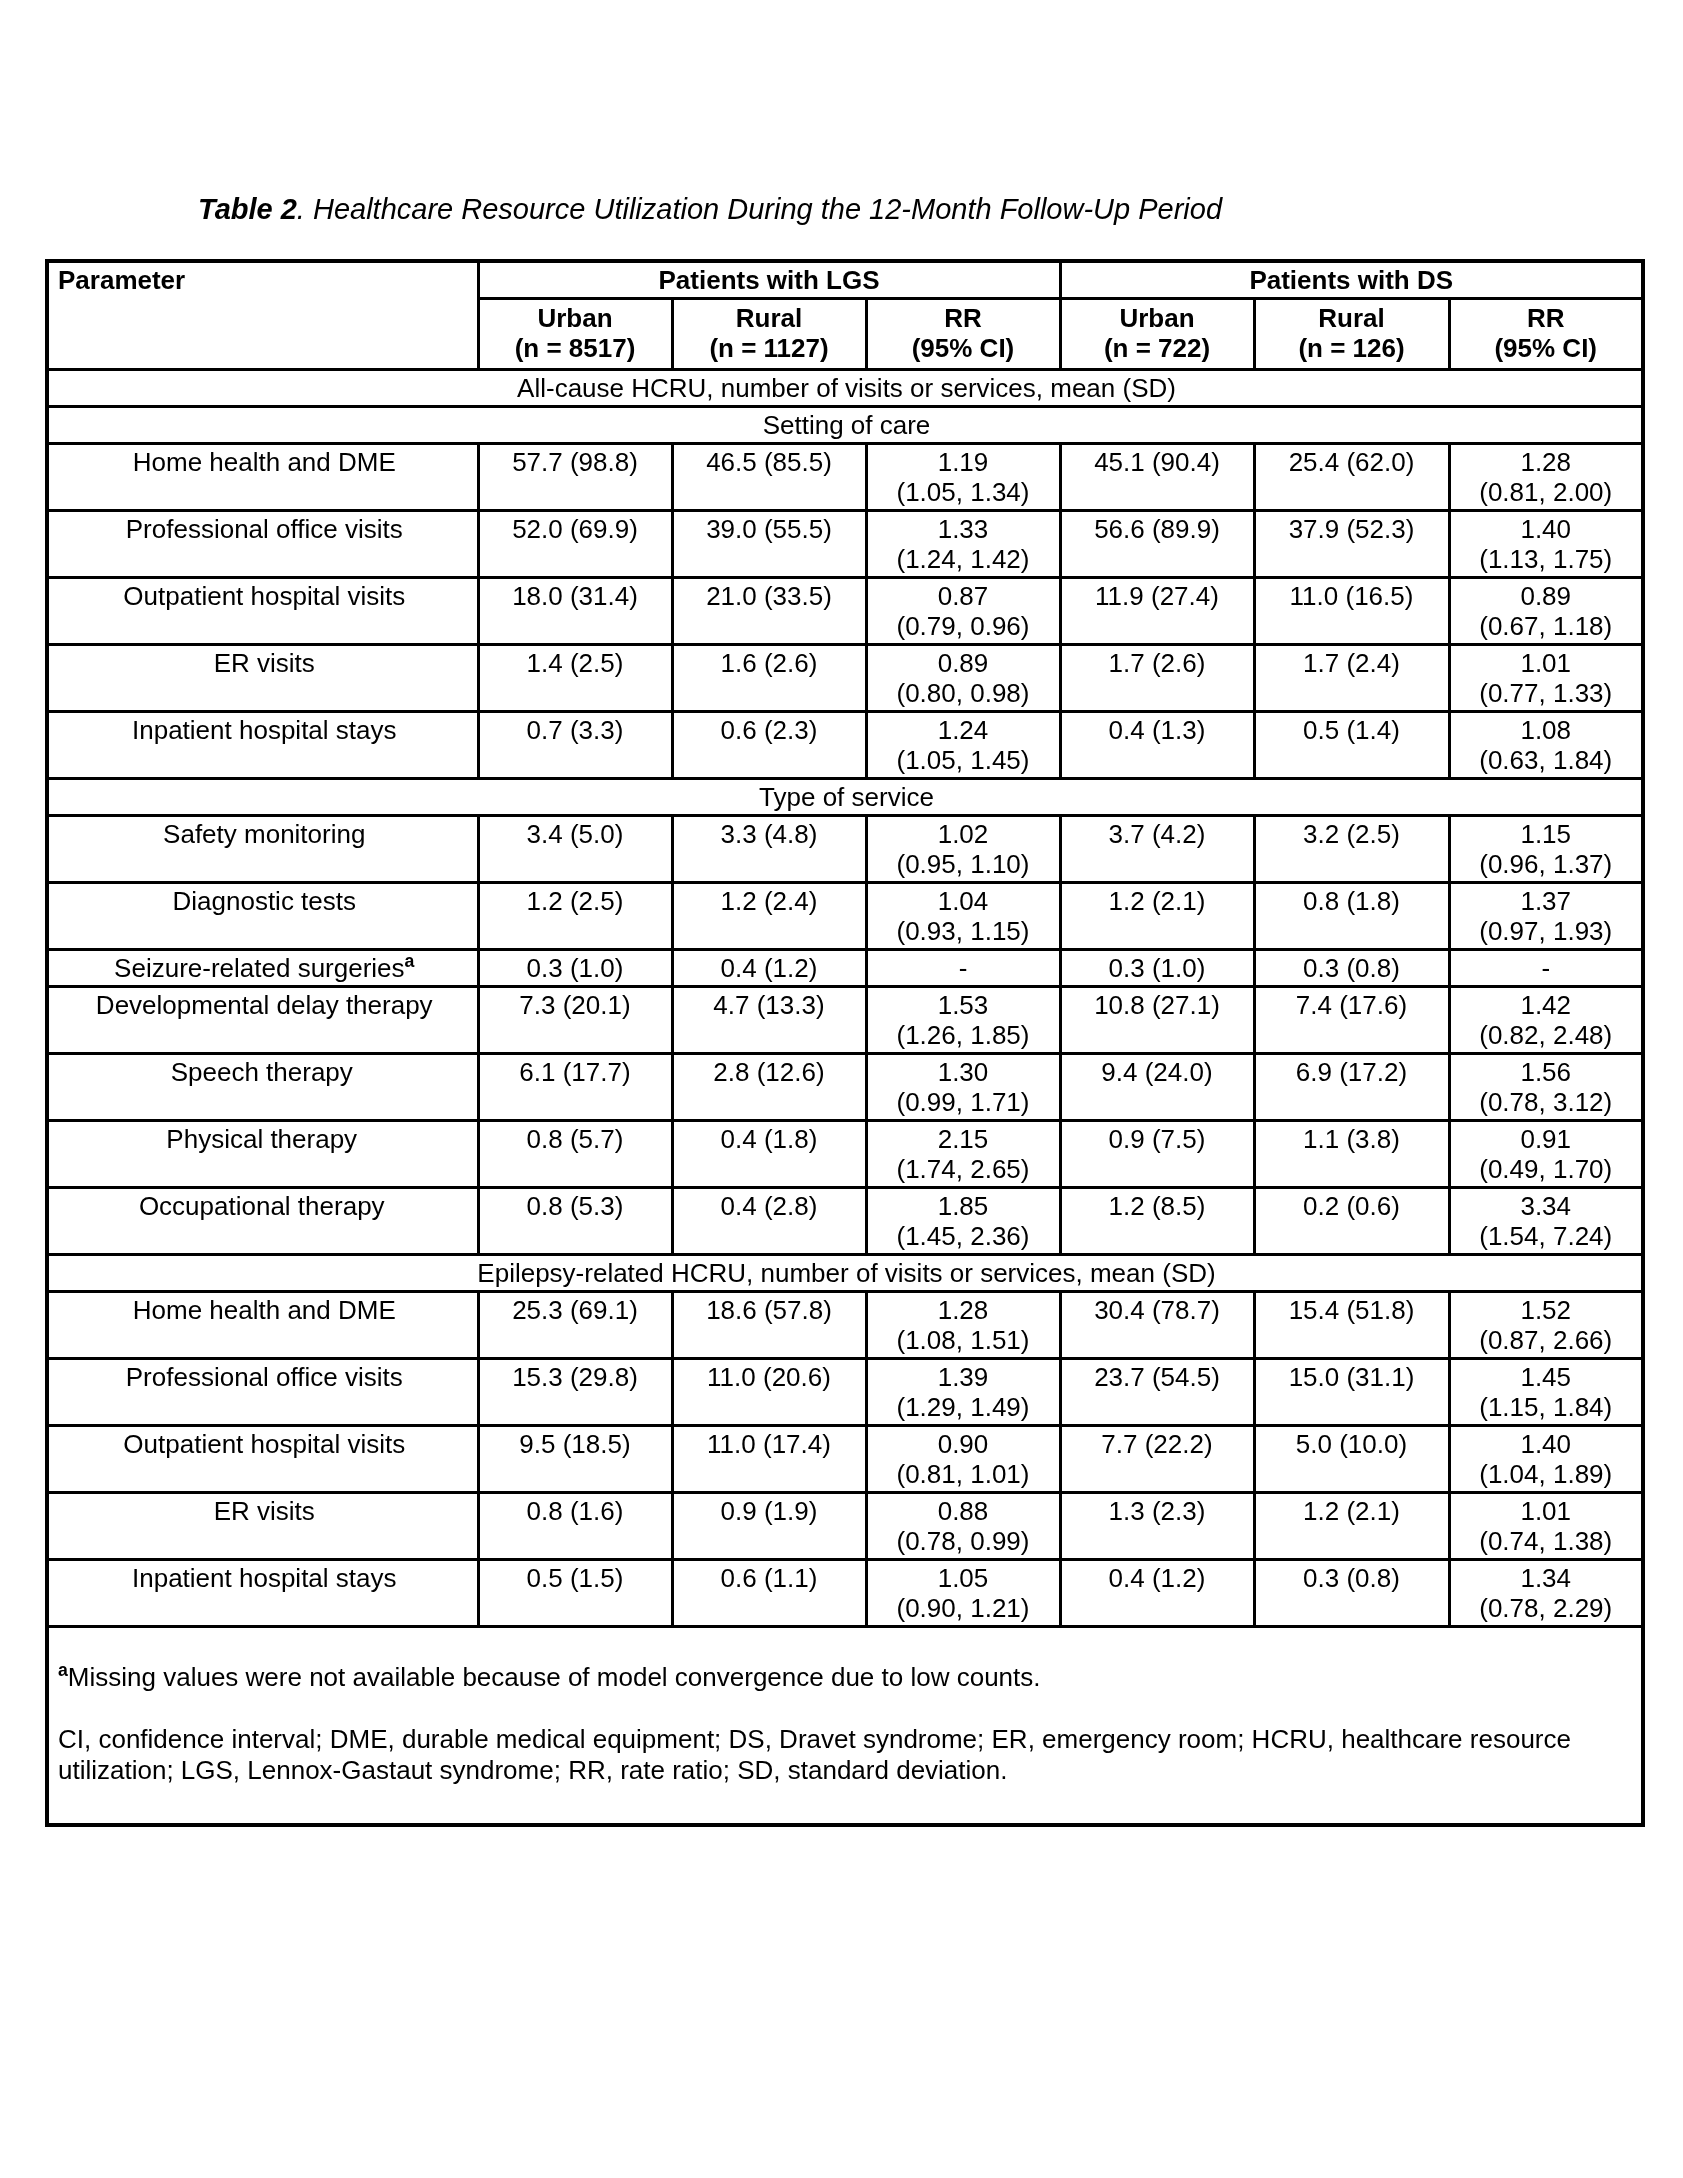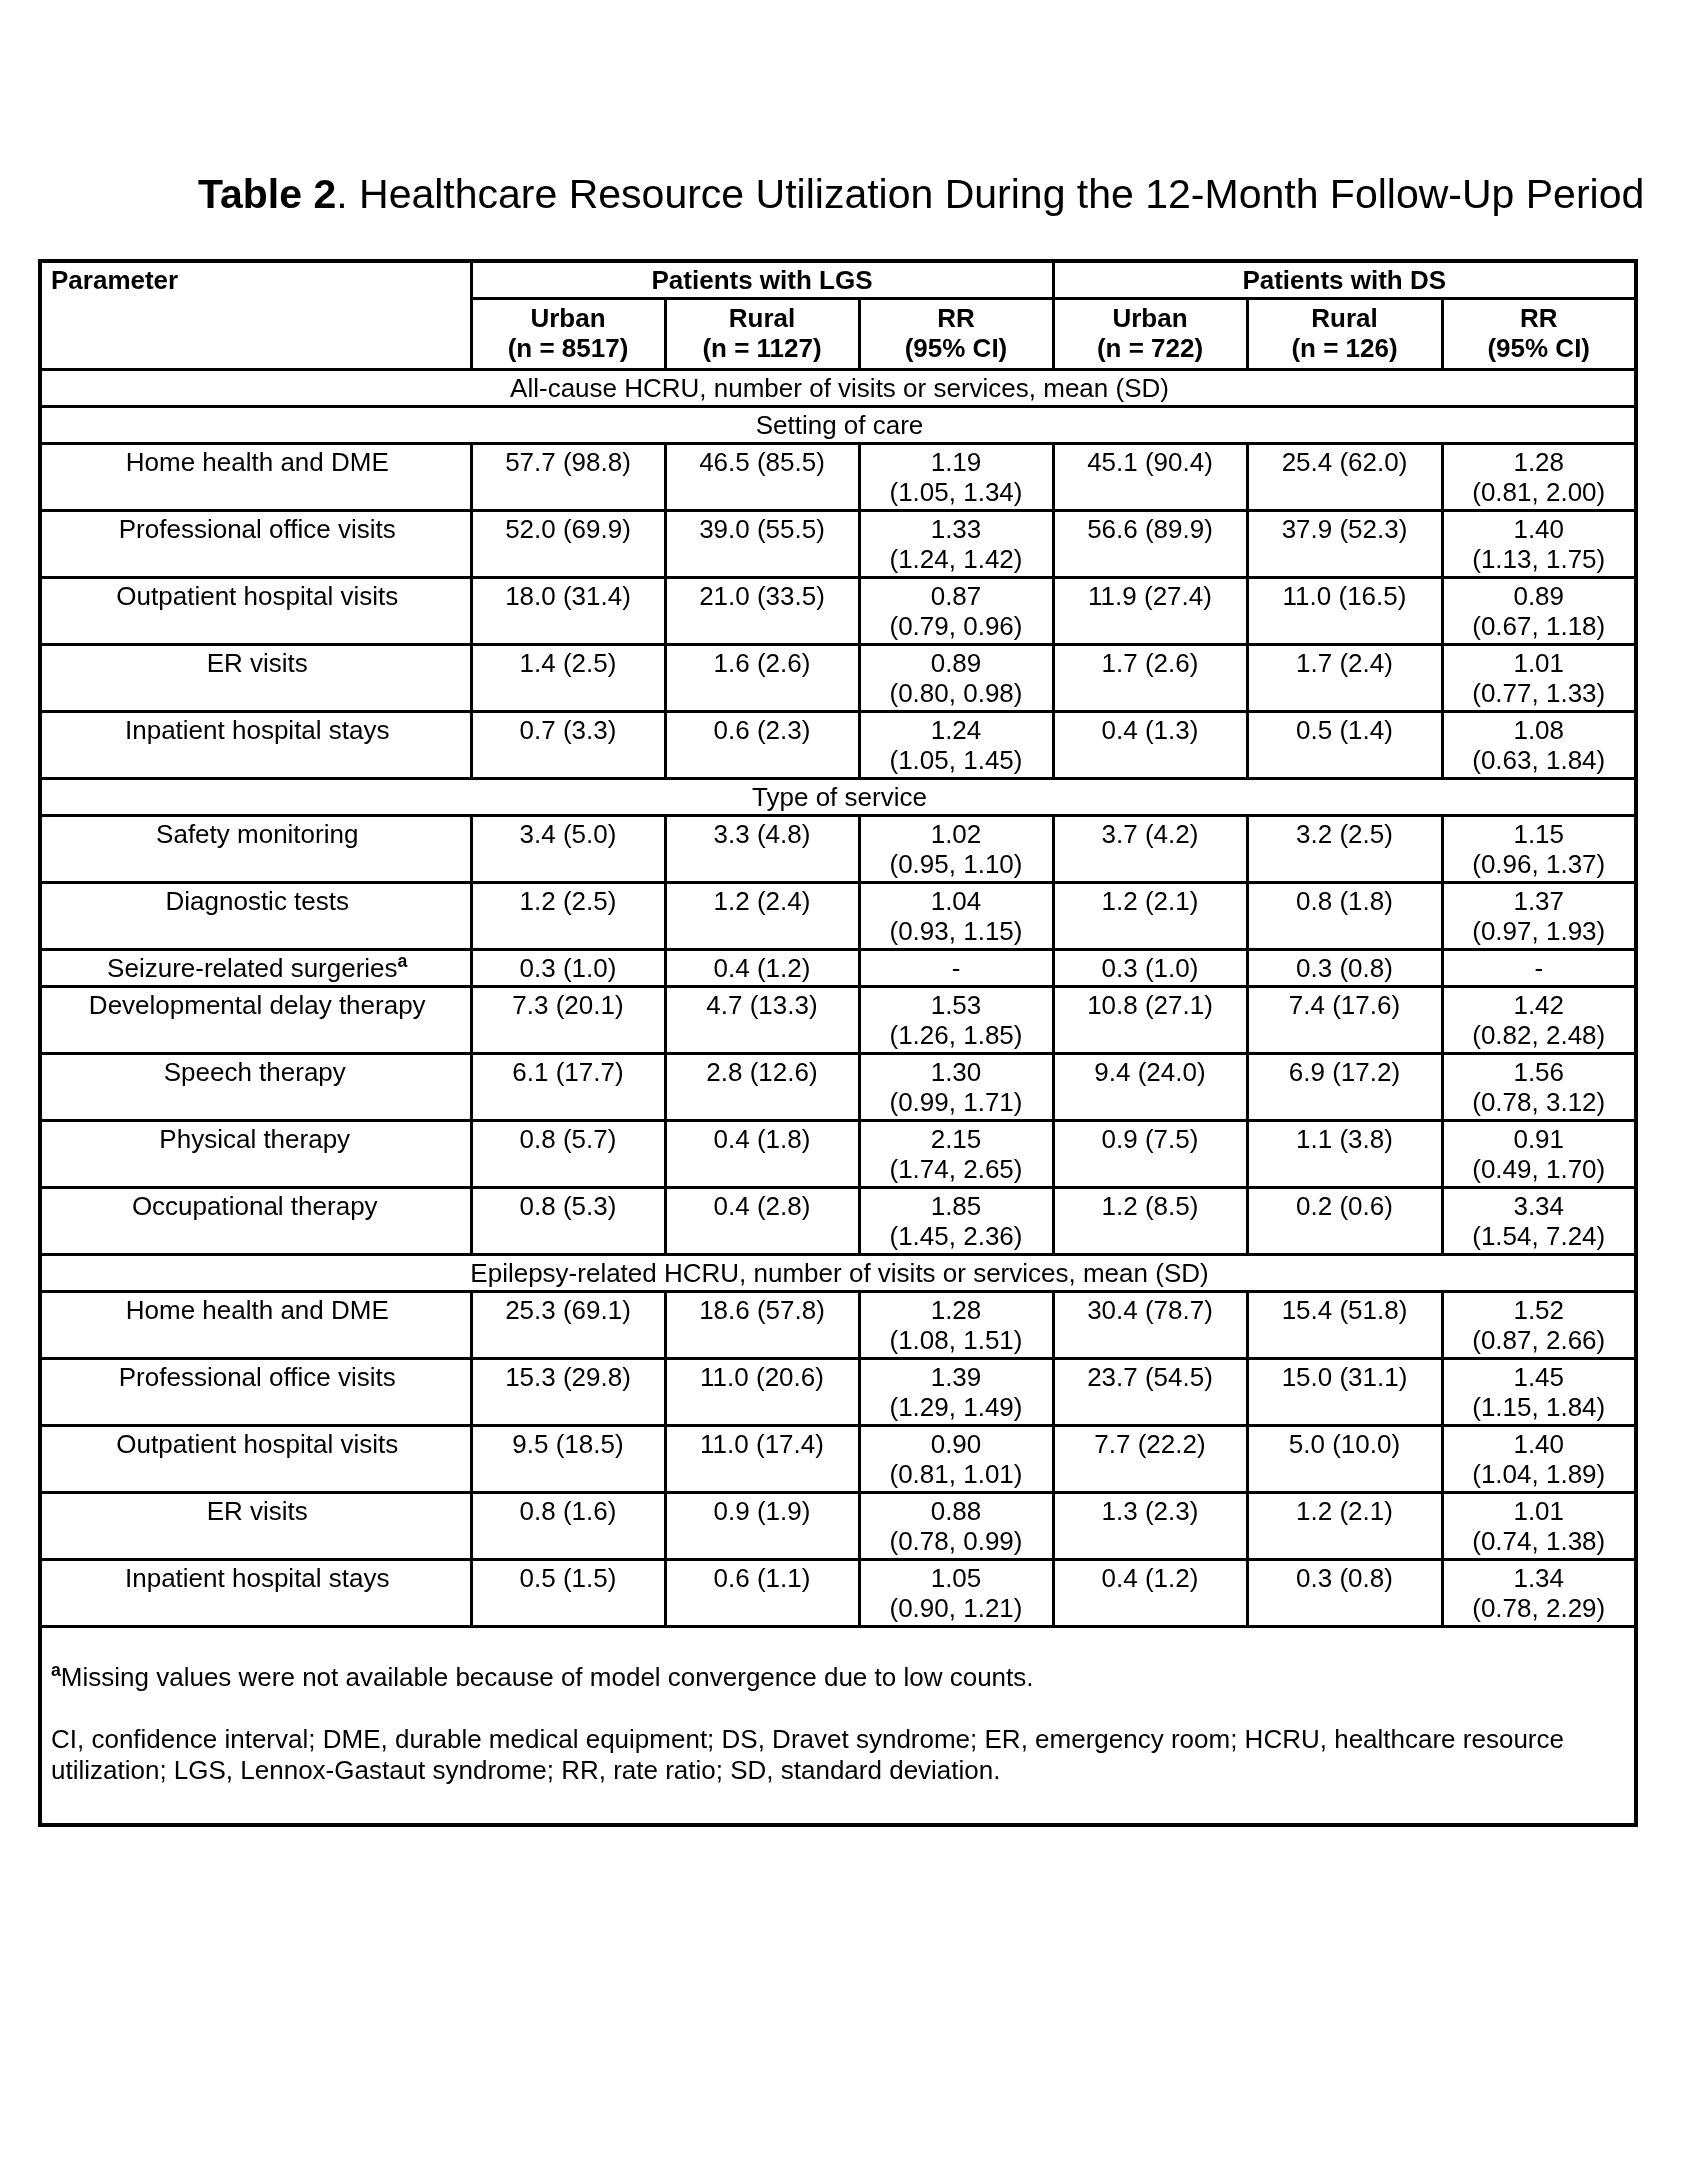--- a/index.html
+++ b/index.html
@@ -11,31 +11,32 @@
     position: relative;
     width: 1683px;
     height: 2178px;
     background: #ffffff;
     color: #000000;
     font-family: "Liberation Sans", sans-serif;
     box-sizing: border-box;
   }
   .title {
     position: absolute;
-    top: 176px;
+    top: 191px;
     left: 198px;
-    font-size: 41px;
+    font-size: 29px;
     line-height: 36px;
     white-space: nowrap;
+    font-style: italic;
   }
   .b { font-weight: bold; }
   table.hcru {
     position: absolute;
     top: 259px;
-    left: 38px;
+    left: 45px;
     width: 1596px;
     table-layout: fixed;
     border-collapse: collapse;
     border: 4px solid #000000;
     font-size: 26px;
     line-height: 30px;
   }
   table.hcru th,
   table.hcru td {
     border: 3px solid #000000;

